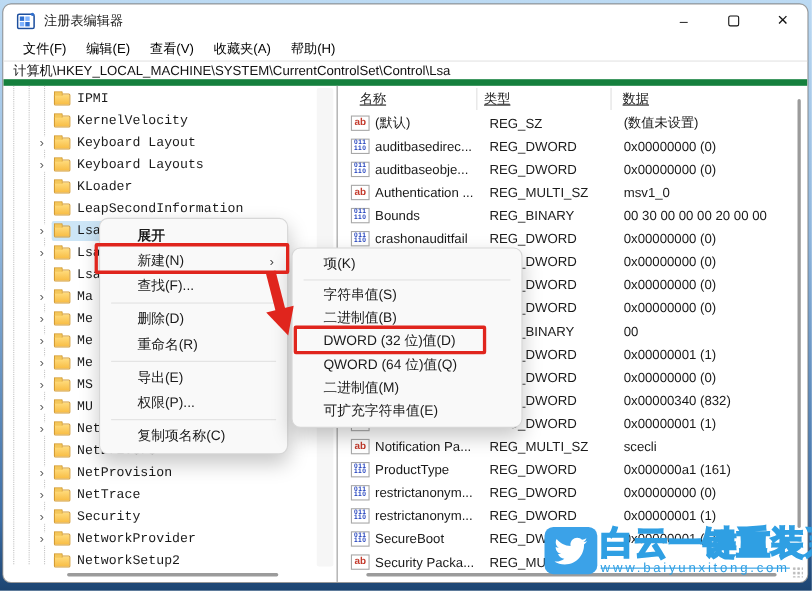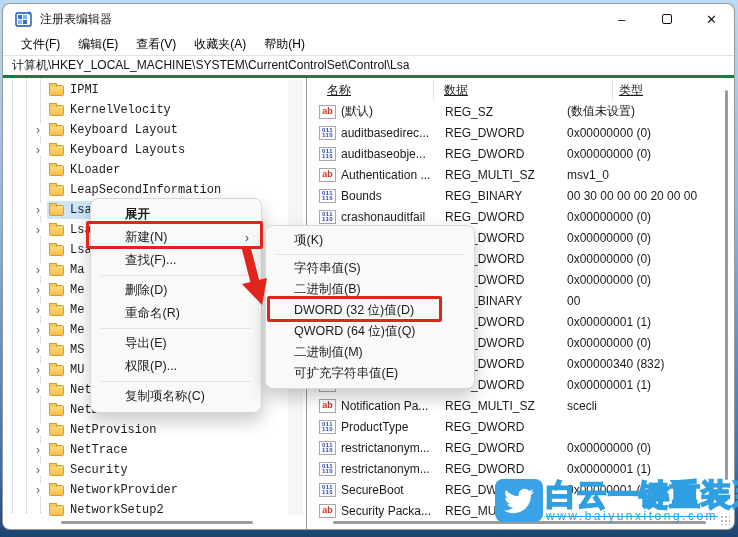--- a/index.html
+++ b/index.html
@@ -20,21 +20,21 @@
   .title { font-size:12px; }
   .win-controls { margin-left:auto; display:flex; height:100%; }
   .win-btn { width:45px; height:100%; display:flex; align-items:center; justify-content:center;
     font-size:13px; color:#111; background:transparent; border:none; font-family:inherit; }
   .win-btn .sq { width:10px; height:10px; border:1.2px solid #111; border-radius:2px; display:inline-block; }
   .menubar { height:22px; display:flex; align-items:center; padding-left:9px; gap:0;
     border-bottom:1px solid #e3e3e3; flex:0 0 auto; }
   .menubar .mtop { padding:0 9px; font-size:12px; height:100%; display:flex; align-items:center;
     background:transparent; border:none; font-family:inherit; }
   .addressbar { height:22px; display:flex; align-items:center; padding-left:9px;
-    border-bottom:3px solid #15803d; font-size:12px; flex:0 0 auto; }
+    border-bottom:6px solid #15803d; font-size:12px; flex:0 0 auto; }
   .addressbar input { border:none; outline:none; width:100%; font:inherit; color:#111; background:transparent; }
   
   .main { flex:1; display:flex; min-height:0; position:relative; }
   .tree-panel { width:304px; flex:0 0 auto; border-right:1px solid #9a9a9a; position:relative; overflow:hidden; }
   .tree-scroll-track { position:absolute; right:3px; top:2px; bottom:14px; width:15px; background:#f6f6f6;
     border-radius:2px; }
   .tree-guides span { position:absolute; top:0; bottom:16px; border-left:1px dotted #c3c3c3; }
   .tree-items { position:absolute; left:0; top:2px; right:20px; }
   .tree-item { height:20px; display:flex; align-items:center; position:relative; }
   .chevron { position:absolute; left:29px; width:12px; text-align:center; color:#5f5f5f;
@@ -296,22 +296,22 @@
     </span>
   </div>
         </div>
       <div class="tree-scroll-track"></div>
       <div class="hscroll tree"></div>
     </div>
 
     <div class="list-panel">
       <div class="list-header">
         <span class="hcell name">名称</span>
+        <span class="hcell type">类型</span>
         <span class="hcell data">数据</span>
-        <span class="hcell type">类型</span>
       </div>
       <div class="list-rows" id="list-rows">
           <div class="lrow">
     <span class="ricon ic-str"></span>
     <span class="rname">(默认)</span>
     <span class="rtype">REG_SZ</span>
     <span class="rdata">(数值未设置)</span>
   </div>
           <div class="lrow">
     <span class="ricon ic-bin"></span>
@@ -394,20 +394,21 @@
           <div class="lrow">
     <span class="ricon ic-str"></span>
     <span class="rname">Notification Pa...</span>
     <span class="rtype">REG_MULTI_SZ</span>
     <span class="rdata">scecli</span>
   </div>
           <div class="lrow">
     <span class="ricon ic-bin"></span>
     <span class="rname">ProductType</span>
     <span class="rtype">REG_DWORD</span>
+    <span class="rdata">0x000000a1 (161)</span>
   </div>
           <div class="lrow">
     <span class="ricon ic-bin"></span>
     <span class="rname">restrictanonym...</span>
     <span class="rtype">REG_DWORD</span>
     <span class="rdata">0x00000000 (0)</span>
   </div>
           <div class="lrow">
     <span class="ricon ic-bin"></span>
     <span class="rname">restrictanonym...</span>

